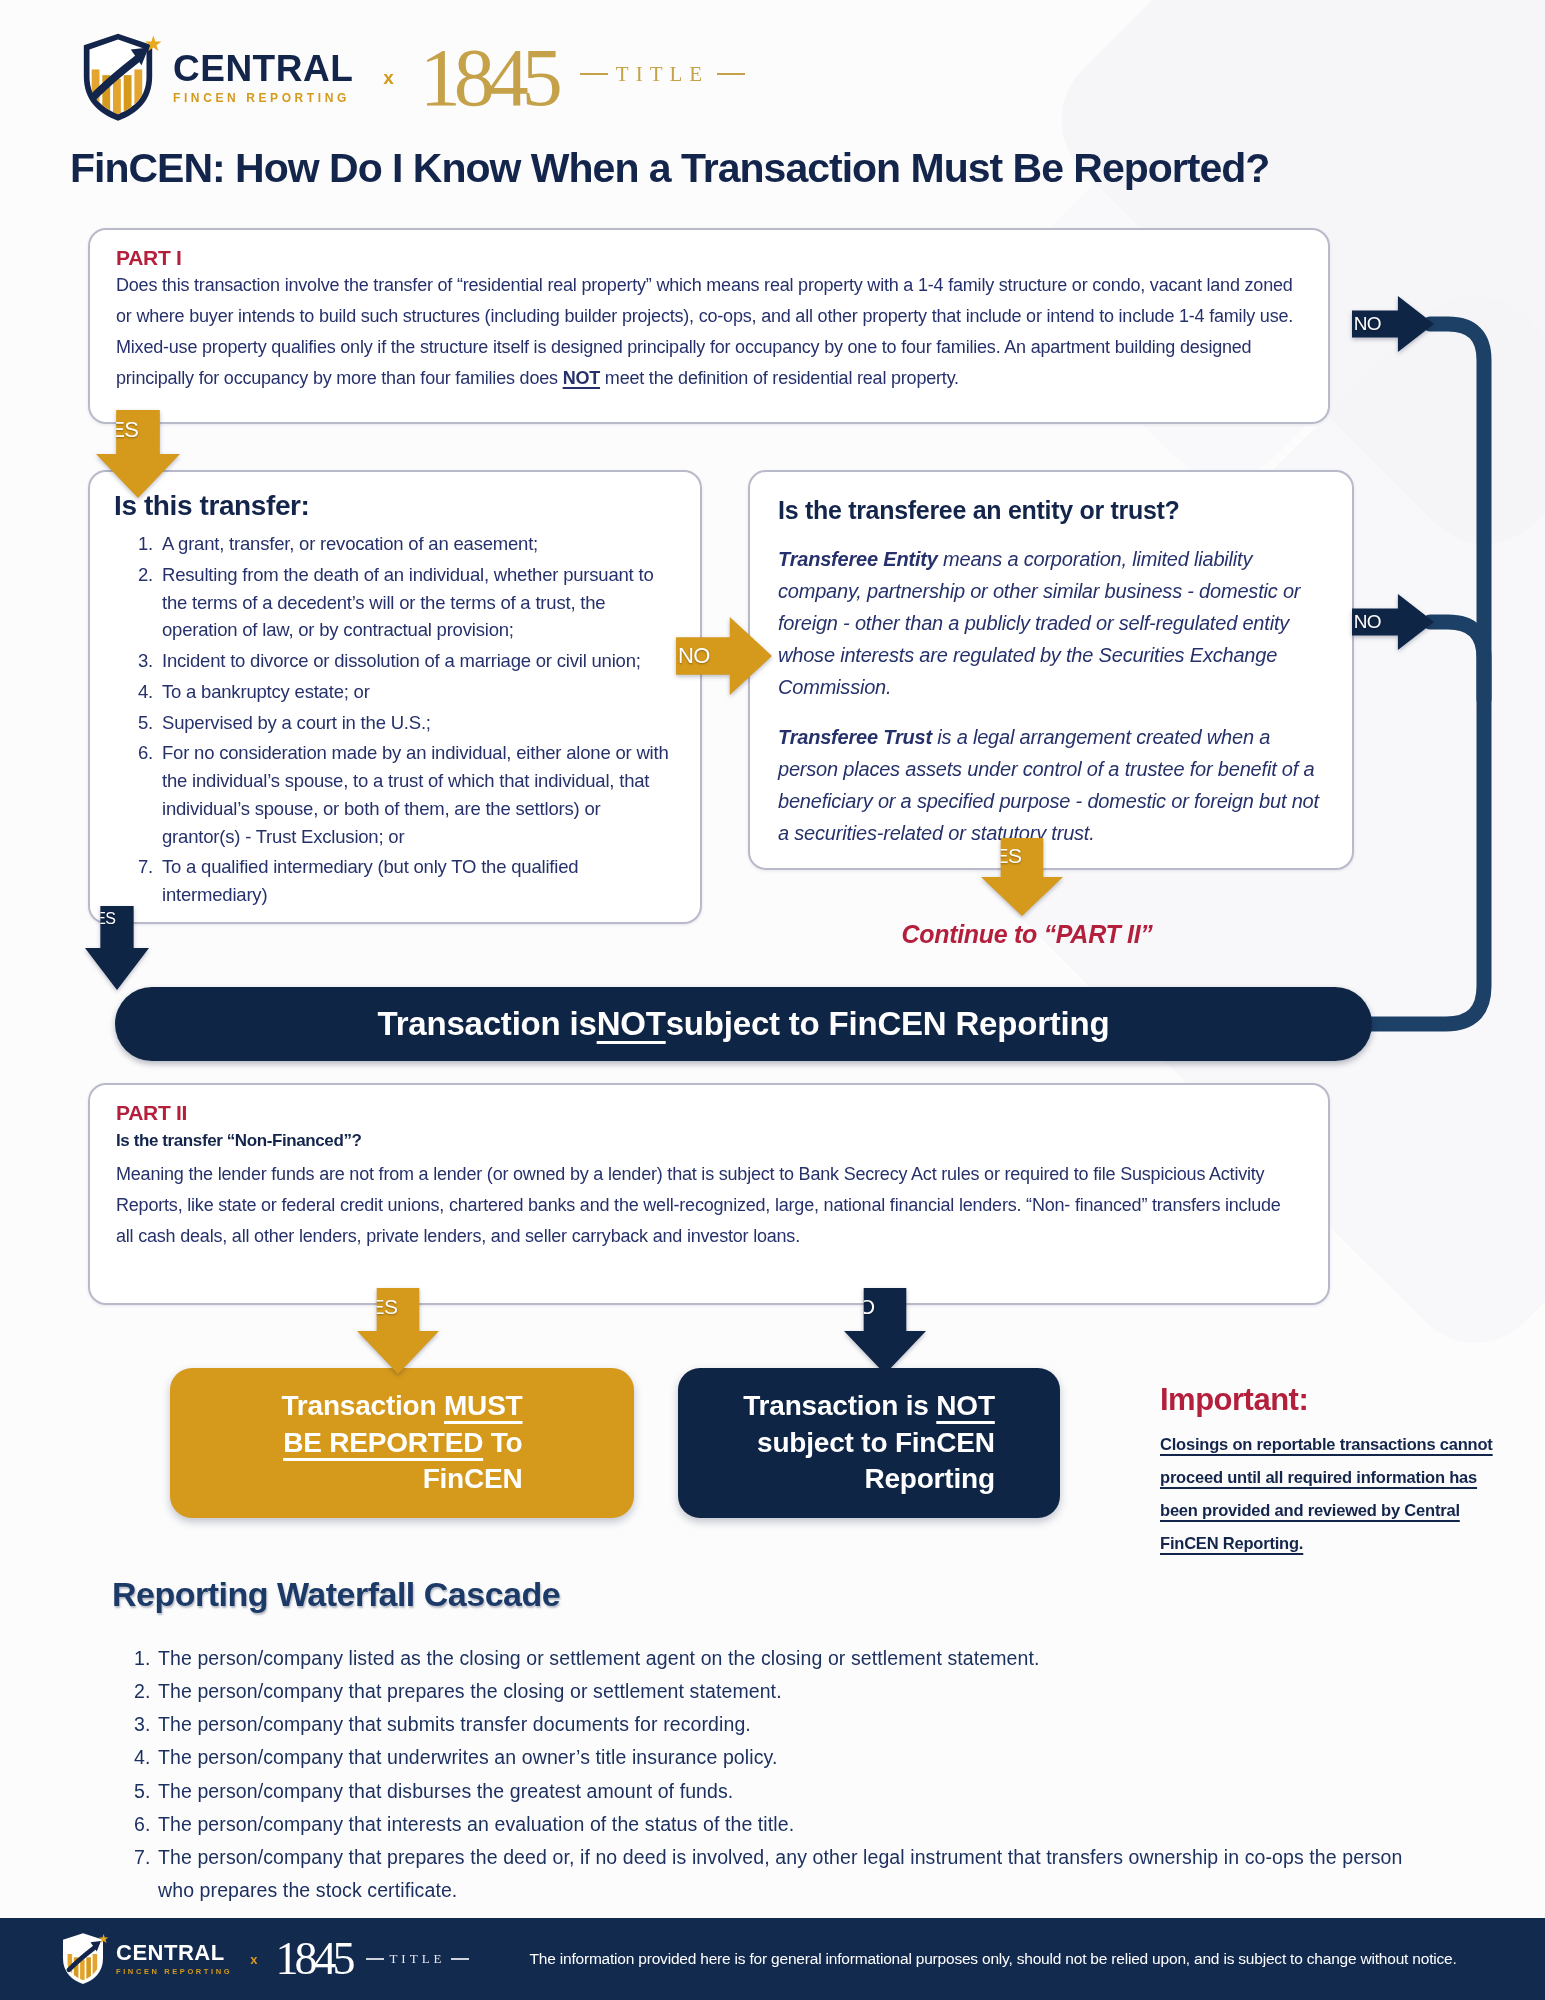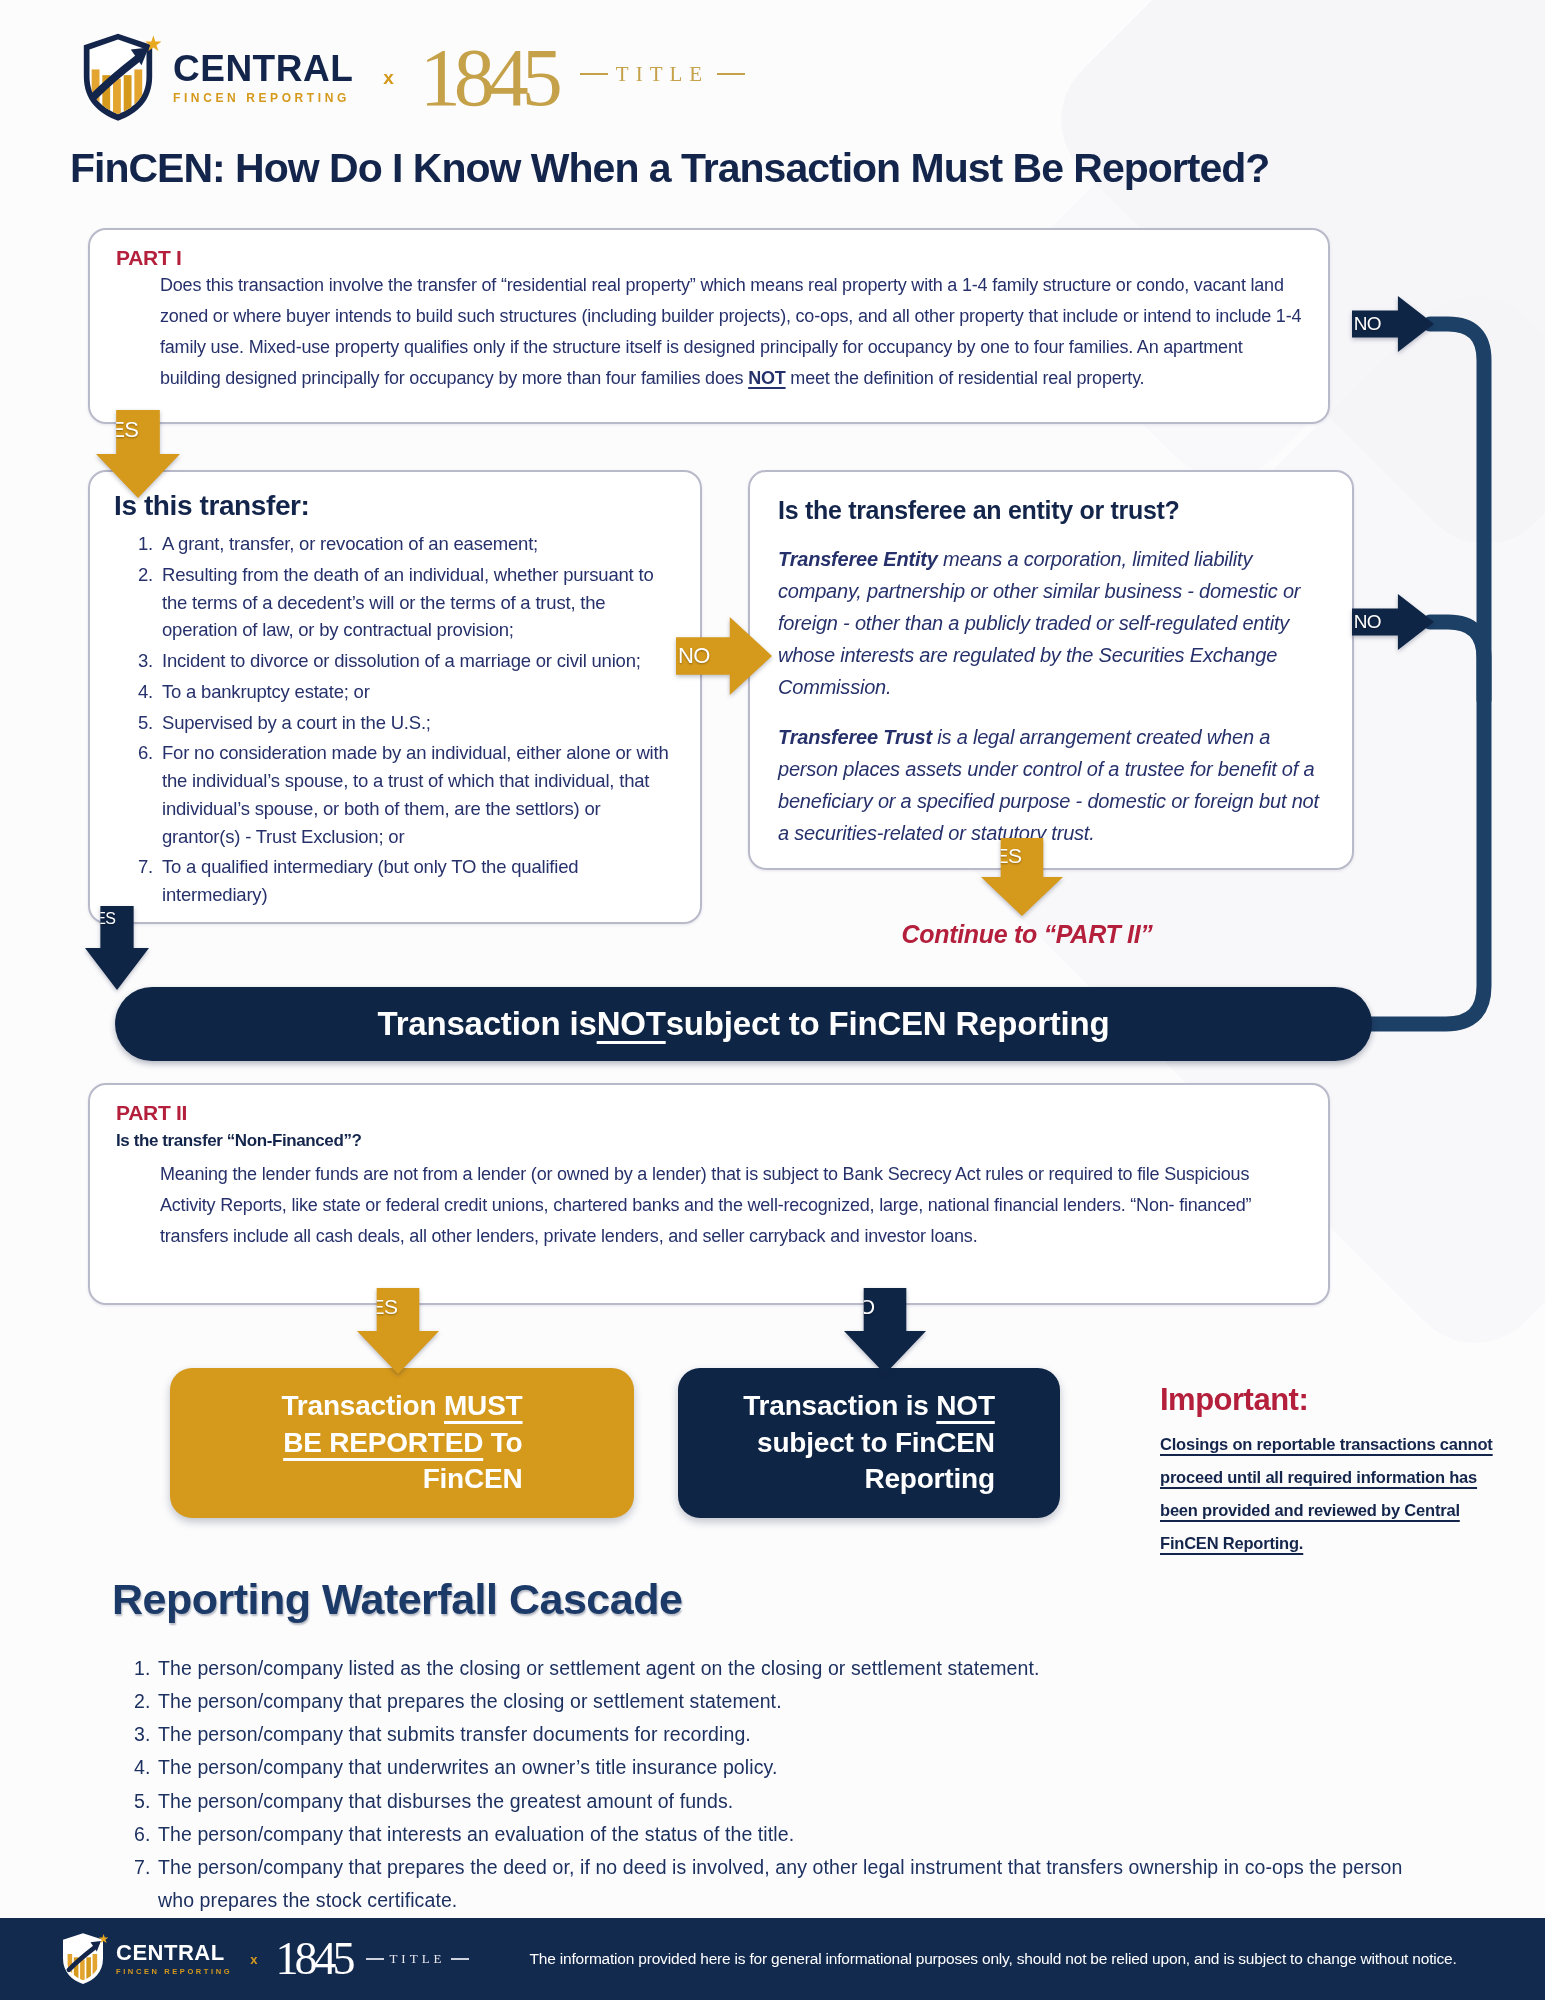--- a/index.html
+++ b/index.html
@@ -23,21 +23,21 @@
   .title1845 .word{font-family:"Liberation Serif",serif;font-size:21px;letter-spacing:7px;}
   .dash{display:inline-block;width:28px;height:2px;background:#C5A24A;margin:0 8px;}
 
   #main-title{position:absolute;left:70px;top:118px;width:1200px;font-size:41px;font-weight:bold;
               letter-spacing:-1px;color:#14254C;}
 
   
   .fbox{position:absolute;background:rgba(255,255,255,.94);border:2px solid #b8b9c9;border-radius:18px;
         box-shadow:0 1px 3px rgba(40,40,90,.10);box-sizing:border-box;}
   .plabel{color:#B41F3C;font-weight:bold;font-size:21px;letter-spacing:-.3px;}
-  .boxbody{font-size:18px;line-height:1.72;color:#26316B;letter-spacing:-.2px;margin-left:44px;}
+  .boxbody{font-size:18px;line-height:1.72;color:#26316B;letter-spacing:-.2px;}
   .u2{text-decoration:underline;text-underline-offset:3px;text-decoration-thickness:2px;}
 
   #part1-box{left:88px;top:228px;width:1242px;height:196px;padding:16px 26px;}
   #part2-box{left:88px;top:1083px;width:1242px;height:222px;padding:16px 26px;}
   #part2-q{font-size:17px;font-weight:bold;color:#14254C;margin:6px 0 8px 0;letter-spacing:-.4px;}
 
   #transfer-box{left:88px;top:470px;width:614px;height:454px;padding:18px 20px 10px 24px;}
   #transfer-box h3{margin:0 0 8px 0;font-size:28px;color:#14254C;letter-spacing:-.4px;}
   #transfer-box ol{margin:0;padding:0 0 0 48px;list-style:none;counter-reset:li;}
   #transfer-box li{position:relative;font-size:18.5px;line-height:1.5;counter-increment:li;margin-bottom:3px;letter-spacing:-.2px;}
@@ -84,21 +84,21 @@
               box-shadow:0 4px 8px rgba(20,30,60,.25);z-index:4;letter-spacing:-.2px;}
   #must-box{left:170px;width:464px;background:#D5991B;}
   #notsubject-box{left:678px;width:382px;background:#0F2546;}
 
   #important{position:absolute;left:1160px;top:1382px;width:356px;}
   #important .ititle{color:#B41F3C;font-weight:bold;font-size:31px;margin-bottom:10px;letter-spacing:-.5px;}
   #important .ibody{color:#14254C;font-weight:bold;font-size:16.5px;line-height:2.0;letter-spacing:-.2px;
                     text-decoration:underline;text-underline-offset:4px;text-decoration-thickness:2px;}
 
   #waterfall{position:absolute;left:112px;top:1575px;width:1330px;}
-  #waterfall h2{margin:0 0 28px 0;font-size:43px;color:#1c3a68;letter-spacing:-.5px;
+  #waterfall h2{margin:0 0 28px 0;font-size:34px;color:#1c3a68;letter-spacing:-.5px;
                 text-shadow:1px 2px 2px rgba(20,30,60,.3);}
   #waterfall ol{margin:0;padding:0 0 0 46px;list-style:none;counter-reset:wf;}
   #waterfall li{position:relative;font-size:19.5px;line-height:1.7;color:#1d3160;counter-increment:wf;letter-spacing:.1px;}
   #waterfall li::before{content:counter(wf) ".";position:absolute;left:-24px;}
 
   
   #footer{position:absolute;left:0;top:1918px;width:1545px;height:82px;background:#132A4F;
           display:flex;align-items:center;padding:0 0 0 58px;box-sizing:border-box;}
   .fshield{width:50px;height:56px;}
   .fbrandtext{margin-left:8px;}

